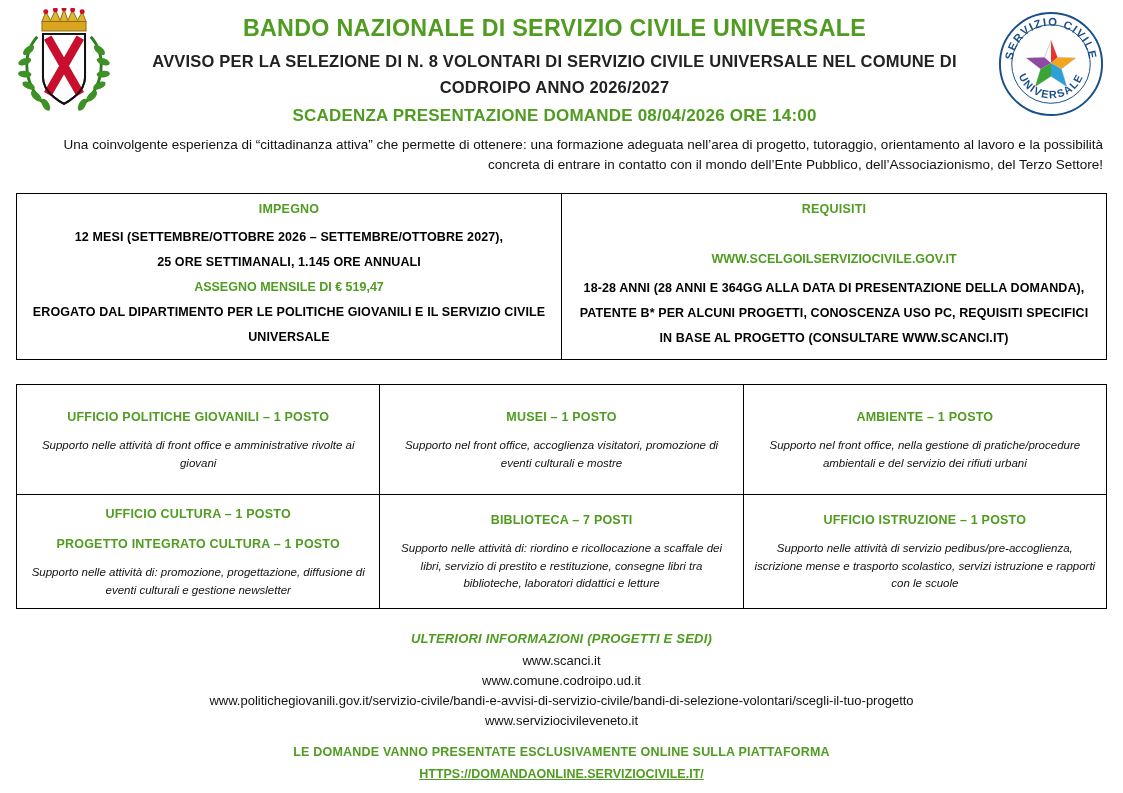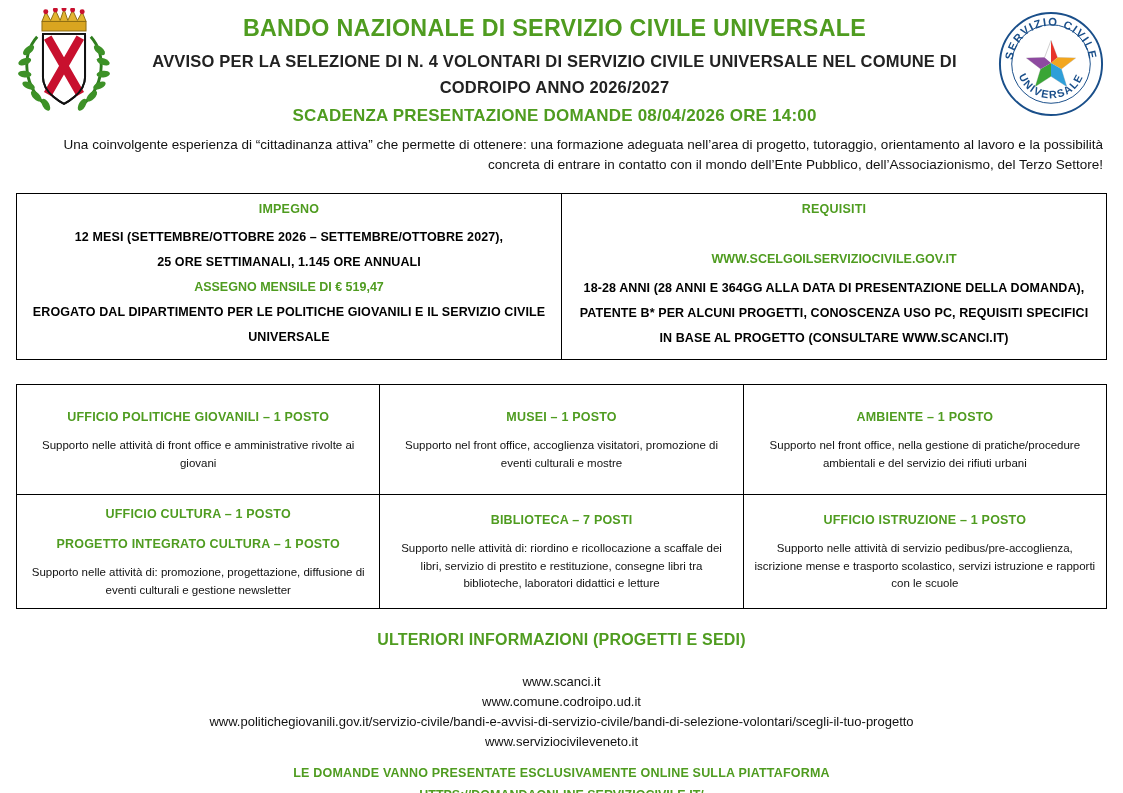--- a/index.html
+++ b/index.html
@@ -127,33 +127,35 @@
     font-weight: bold;
     color: #4f9c20;
     letter-spacing: 0.2px;
     margin-bottom: 7px;
     line-height: 1.9;
   }
   .cell-desc {
     font-size: 11.5px;
     color: #111;
     line-height: 1.55;
+    font-style: italic;
   }
 
   
   .footer {
     margin-top: 22px;
     text-align: center;
   }
   .f-title {
-    font-size: 16px;
-    font-weight: bold;
-    color: #4f9c20;
-    letter-spacing: 0.2px;
-    margin-bottom: 23px;
+    font-size: 13px;
+    font-weight: bold;
+    color: #4f9c20;
+    letter-spacing: 0.2px;
+    margin-bottom: 5px;
+    font-style: italic;
   }
   .f-line {
     font-size: 13px;
     color: #111;
     line-height: 1.55;
   }
   .f-note {
     margin-top: 14px;
     font-size: 12.5px;
     font-weight: bold;
@@ -211,21 +213,21 @@
 
         <path d="M28 27 H72 V72 C72 90 50 100 50 100 C50 100 28 90 28 72 Z" fill="#ffffff" stroke="#111" stroke-width="2"></path>
         <path d="M34 32 L50 52 L66 32 M34 90 L50 68 L66 90" fill="none" stroke="#c8102e" stroke-width="0"></path>
         <path d="M33 31 L67 90 M67 31 L33 90" stroke="#c8102e" stroke-width="9"></path>
         <path d="M28 27 H72 V72 C72 90 50 100 50 100 C50 100 28 90 28 72 Z" fill="none" stroke="#111" stroke-width="2"></path>
       </svg>
     </div>
 
     <div class="titles">
       <div class="t-main">BANDO NAZIONALE DI SERVIZIO CIVILE UNIVERSALE</div>
-      <div class="t-sub">AVVISO PER LA SELEZIONE DI N. 4 VOLONTARI DI SERVIZIO CIVILE UNIVERSALE NEL COMUNE DI</div>
+      <div class="t-sub">AVVISO PER LA SELEZIONE DI N. 8 VOLONTARI DI SERVIZIO CIVILE UNIVERSALE NEL COMUNE DI</div>
       <div class="t-sub">CODROIPO ANNO 2026/2027</div>
       <div class="t-dead">SCADENZA PRESENTAZIONE DOMANDE 08/04/2026 ORE 14:00</div>
     </div>
 
     <div class="logo-right">
       <svg viewBox="0 0 110 110" width="108" height="108" aria-hidden="true">
         <circle cx="55" cy="55" r="52" fill="#ffffff" stroke="#1a4f8a" stroke-width="2"></circle>
         <circle cx="55" cy="55" r="40" fill="#ffffff" stroke="#1a4f8a" stroke-width="1"></circle>
         <path id="arcTop" d="M16 55 A39 39 0 0 1 94 55" fill="none"></path>
         <path id="arcBot" d="M20 55 A35 35 0 0 0 90 55" fill="none"></path>

